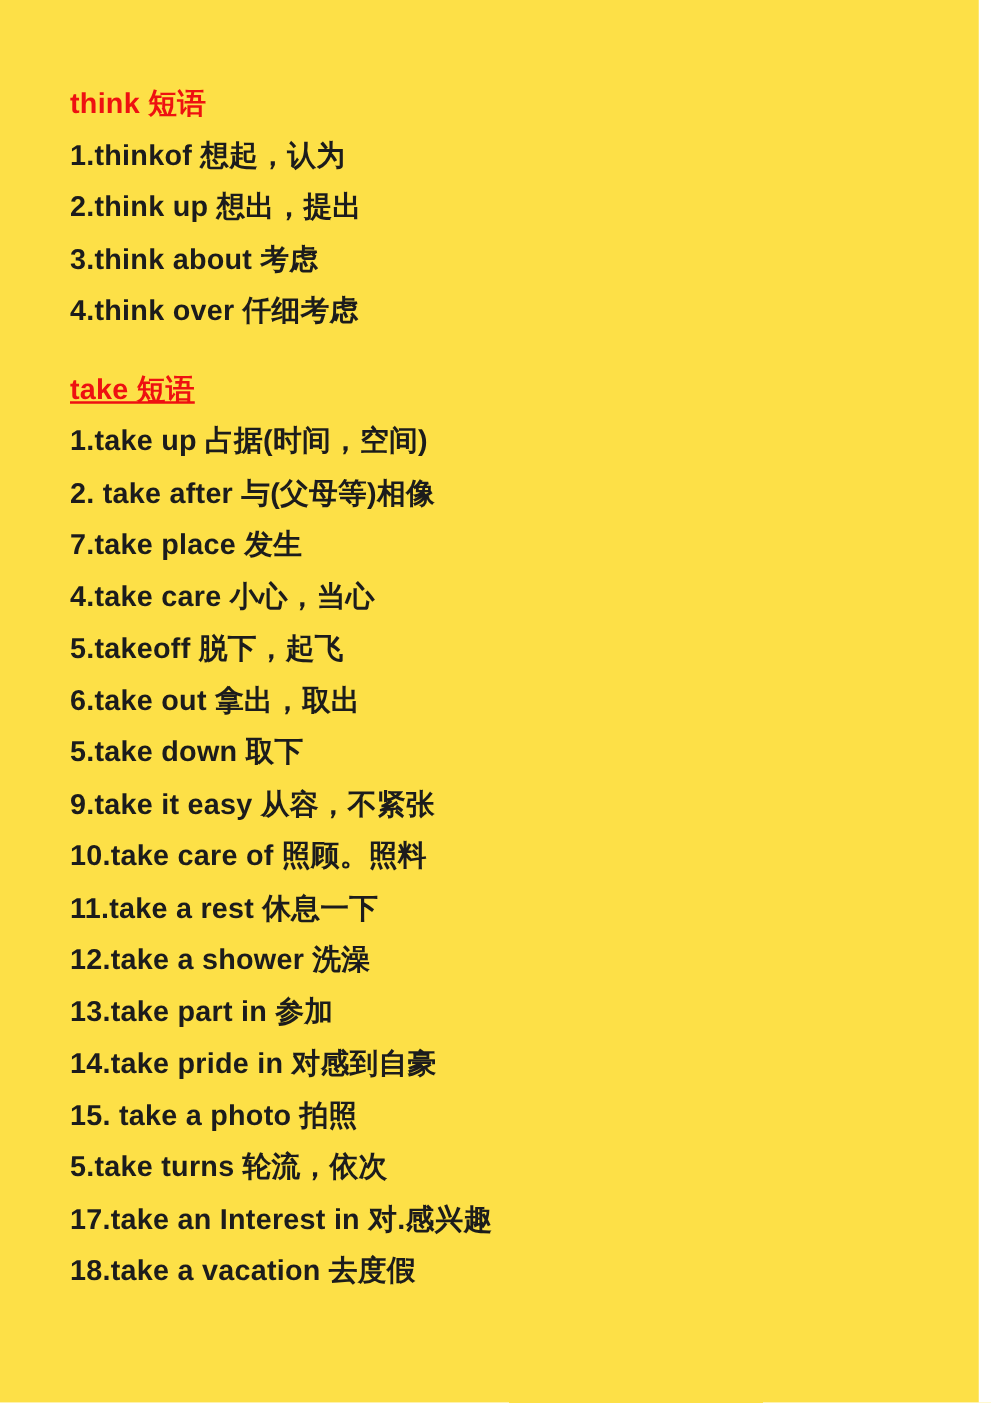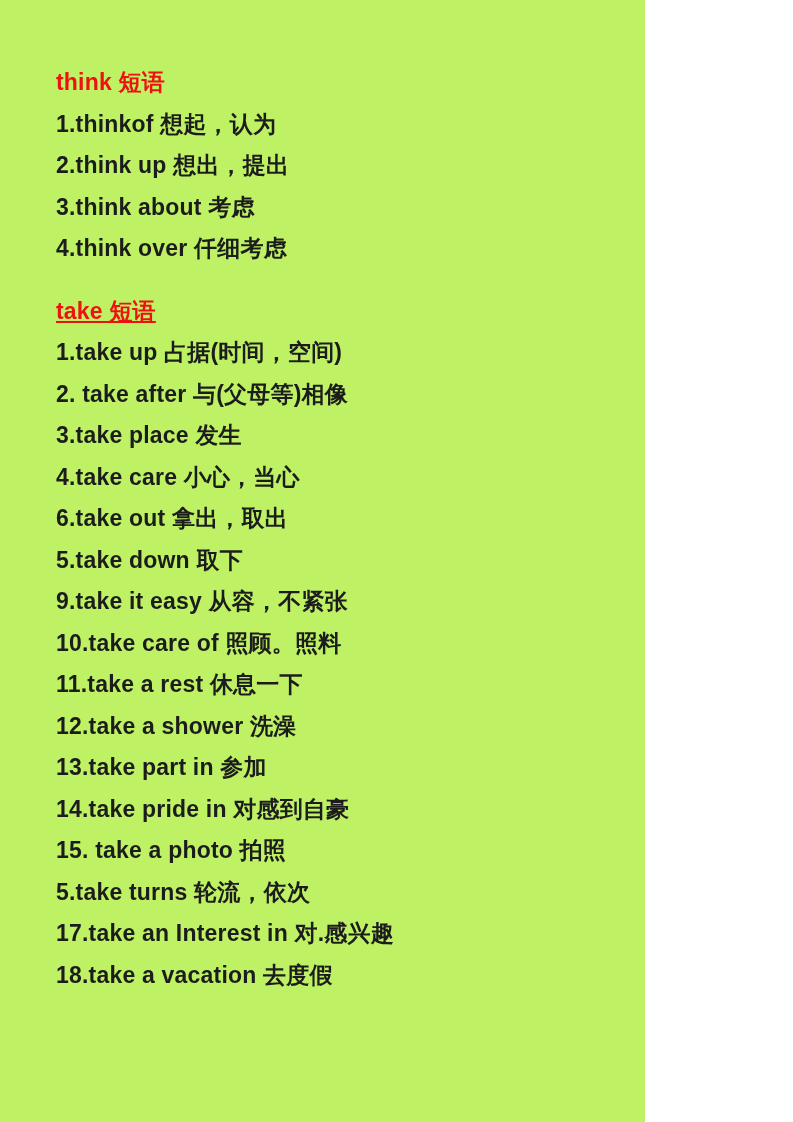--- a/index.html
+++ b/index.html
@@ -3,23 +3,23 @@
 <meta charset="utf-8">
 <style>
   * { margin: 0; padding: 0; box-sizing: border-box; }
   html, body {
     width: 793px;
     background: #ffffff;
     font-family: "Liberation Sans", "DejaVu Sans", sans-serif;
   }
   .page {
     position: relative;
-    width: 645px;
+    width: 783px;
     height: 1122px;
-    background: #bef264;
+    background: #fde047;
     overflow: hidden;
   }
   .content {
     position: absolute;
     left: 56px;
     top: 62px;
     right: 40px;
   }
   .line {
     height: 41.5px;
@@ -50,22 +50,23 @@
       <div class="line">1.thinkof 想起，认为</div>
       <div class="line">2.think up 想出，提出</div>
       <div class="line">3.think about 考虑</div>
       <div class="line">4.think over 仟细考虑</div>
     </div>
 
     <div class="section section-take">
       <div class="line heading">take 短语</div>
       <div class="line">1.take up 占据(时间，空间)</div>
       <div class="line">2. take after 与(父母等)相像</div>
-      <div class="line">3.take place 发生</div>
+      <div class="line">7.take place 发生</div>
       <div class="line">4.take care 小心，当心</div>
+      <div class="line">5.takeoff 脱下，起飞</div>
       <div class="line">6.take out 拿出，取出</div>
       <div class="line">5.take down 取下</div>
       <div class="line">9.take it easy 从容，不紧张</div>
       <div class="line">10.take care of 照顾。照料</div>
       <div class="line">11.take a rest 休息一下</div>
       <div class="line">12.take a shower 洗澡</div>
       <div class="line">13.take part in 参加</div>
       <div class="line">14.take pride in 对感到自豪</div>
       <div class="line">15. take a photo 拍照</div>
       <div class="line">5.take turns 轮流，依次</div>

